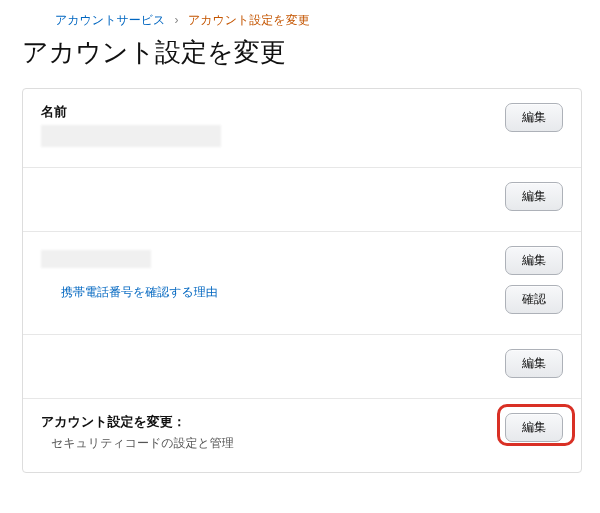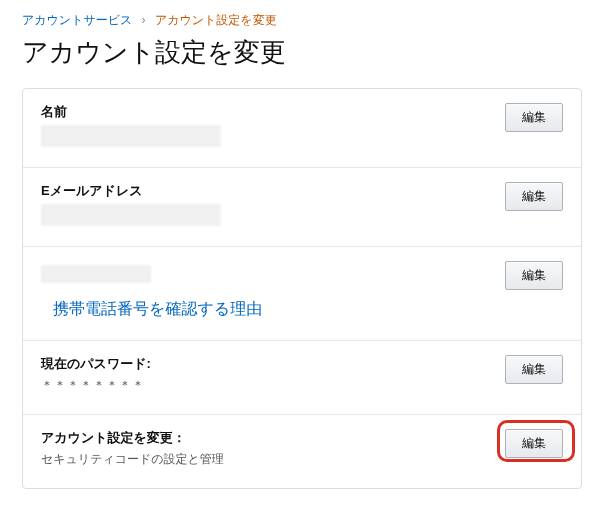--- a/index.html
+++ b/index.html
@@ -9,20 +9,21 @@
       width: 600px;
       height: 513px;
       padding: 10px 18px 0 22px;
       color: #111;
     }
     .breadcrumb {
       font-size: 12px;
       color: #0066c0;
       margin-bottom: 6px;
       padding-top: 2px;
+      margin-left: 33px;
     }
     .breadcrumb a { color: #0066c0; text-decoration: none; }
     .breadcrumb .sep { color: #888; margin: 0 6px; }
     .breadcrumb .current { color: #c45500; }
     .page-title {
       font-size: 26px;
       font-weight: 400;
       color: #111;
       margin-bottom: 18px;
     }
@@ -57,33 +58,34 @@
     .value-text {
       font-size: 12px;
       color: #555;
       margin-top: 4px;
       letter-spacing: 1px;
     }
     .subtext {
       font-size: 12px;
       color: #555;
       margin-top: 4px;
+      margin-left: 10px;
     }
     .link-small {
       display: inline-block;
       margin-top: 16px;
-      margin-left: 12px;
-      font-size: 16px;
+      margin-left: 20px;
+      font-size: 12px;
       color: #0066c0;
       text-decoration: none;
     }
     .btn {
       background: linear-gradient(#f7f8fa, #e7e9ec);
       border: 1px solid #adb1b8;
-      border-radius: 2px;
+      border-radius: 7px;
       box-shadow: 0 1px 0 rgba(255,255,255,.6) inset;
       color: #111;
       font-size: 12px;
       padding: 5px 16px;
       cursor: pointer;
       min-width: 56px;
       text-align: center;
     }
     .highlight-box {
       position: absolute;
@@ -110,44 +112,37 @@
     <div class="section-left">
       <div class="label">名前</div>
       <div class="value-blur"></div>
     </div>
     <div class="section-right">
       <button class="btn">編集</button>
     </div>
   </div>
 
   <div class="section">
-    <div class="section-left">
-      <div class="label">Eメールアドレス</div>
-      <div class="value-blur"></div>
-    </div>
     <div class="section-right">
       <button class="btn">編集</button>
     </div>
   </div>
 
   <div class="section">
     <div class="section-left">
       <div class="value-blur short"></div>
       <a href="#" class="link-small">携帯電話番号を確認する理由</a>
     </div>
     <div class="section-right">
       <button class="btn">編集</button>
+      <button class="btn">確認</button>
     </div>
   </div>
 
   <div class="section">
-    <div class="section-left">
-      <div class="label">現在のパスワード:</div>
-      <div class="value-text">＊＊＊＊＊＊＊＊</div>
-    </div>
     <div class="section-right">
       <button class="btn">編集</button>
     </div>
   </div>
 
   <div class="section hl-wrap">
     <div class="section-left">
       <div class="label">アカウント設定を変更：</div>
       <div class="subtext">セキュリティコードの設定と管理</div>
     </div>

